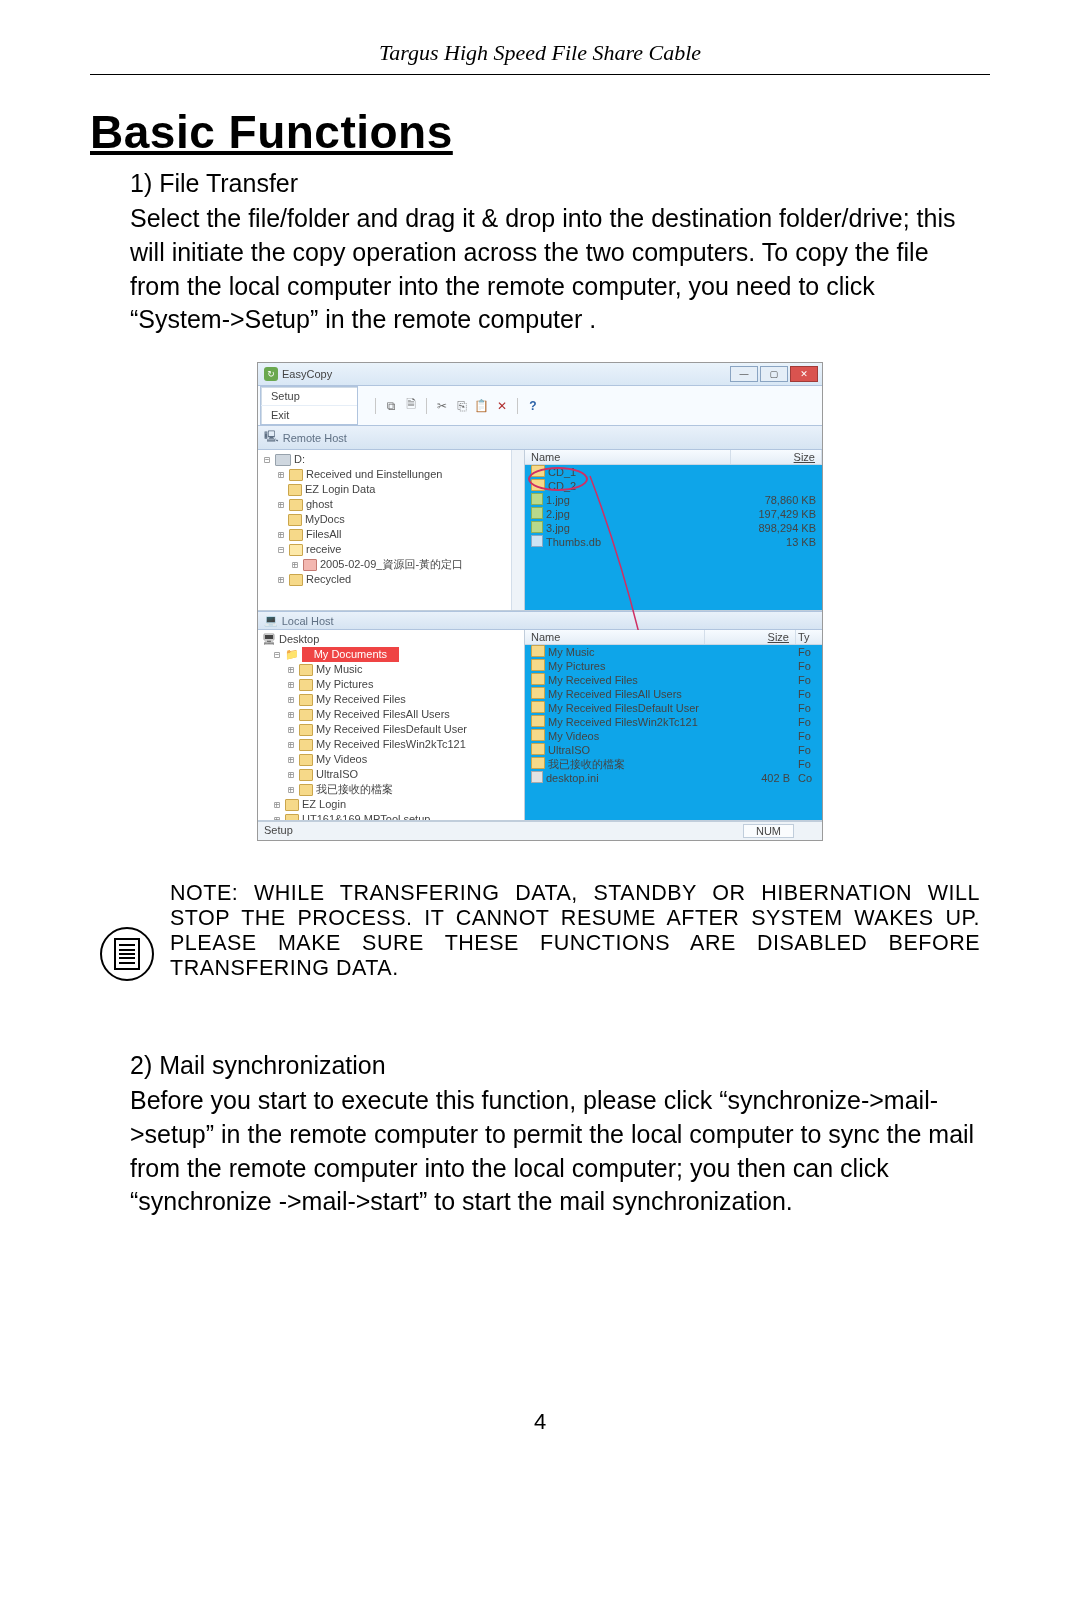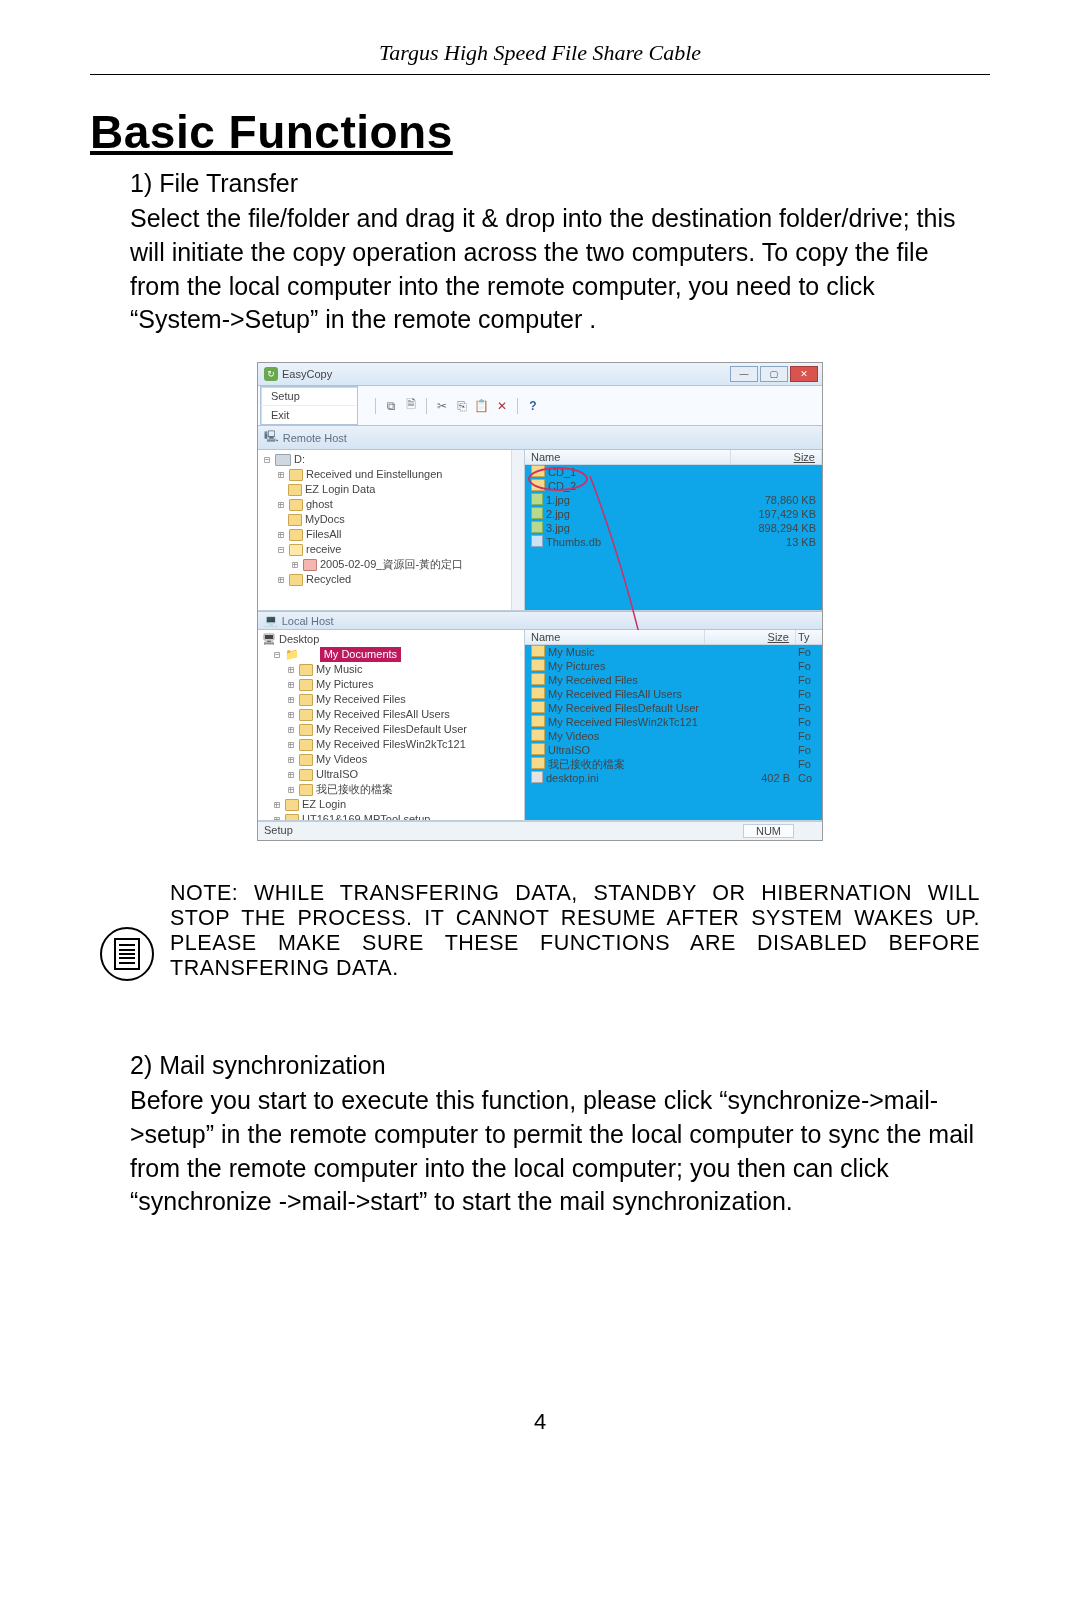--- a/index.html
+++ b/index.html
@@ -167,21 +167,21 @@
     flex: none;
   }
   .fld.open { background: #fde9a9; }
   .fld.red { background: #f3b7b0; border-color: #c47a72; }
   .drive {
     width: 14px; height: 10px;
     background: #cfd7df; border: 1px solid #97a2ac; border-radius: 1px;
     flex: none;
   }
   .sel {
-    background: #be185d; color: #fff; padding: 0 4px; margin-left: 18px;
+    background: #ef4444; color: #fff; padding: 0 12px;
   }
   .scroll-thumb {
     position: absolute; right: 0; top: 0; width: 12px; height: 100%;
     background: #eef3f8; border-left: 1px solid #d3deea;
   }
   .list {
     flex: 1;
     background: #0ea5e9;
     position: relative;
   }

